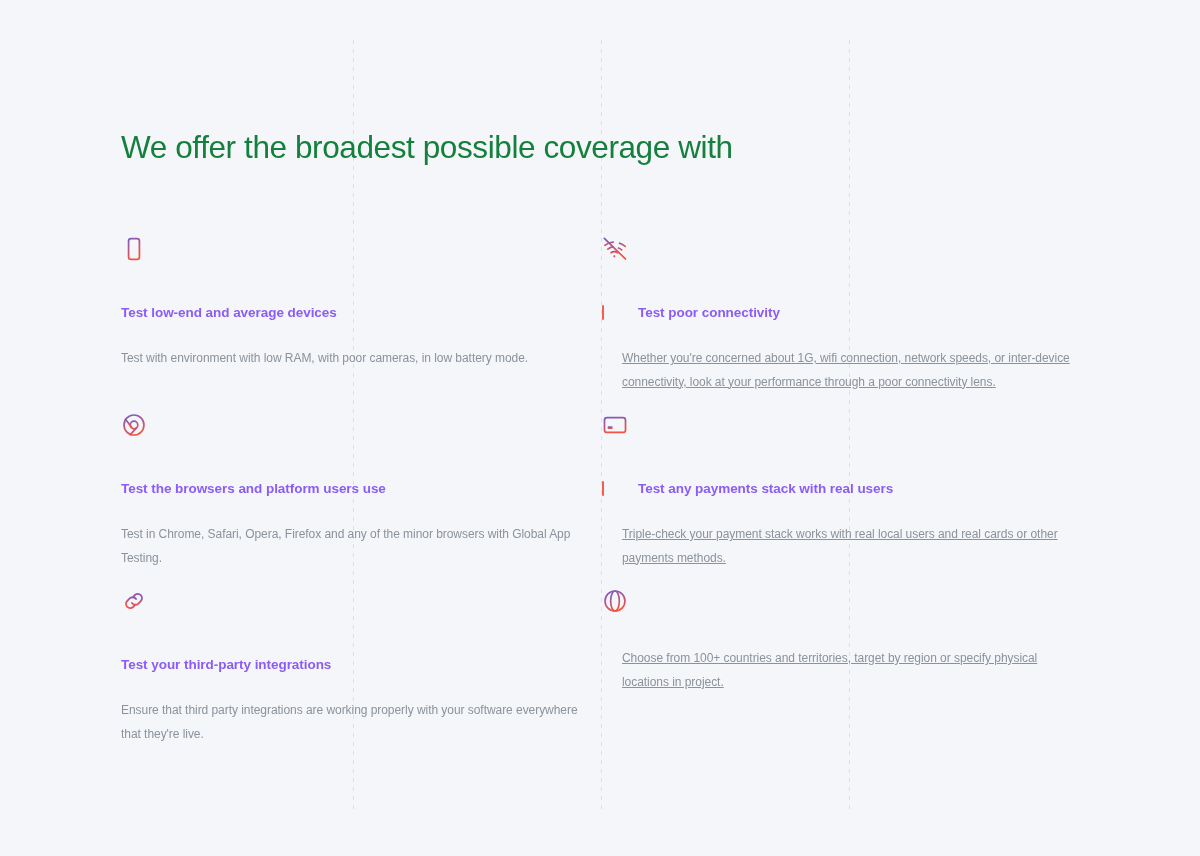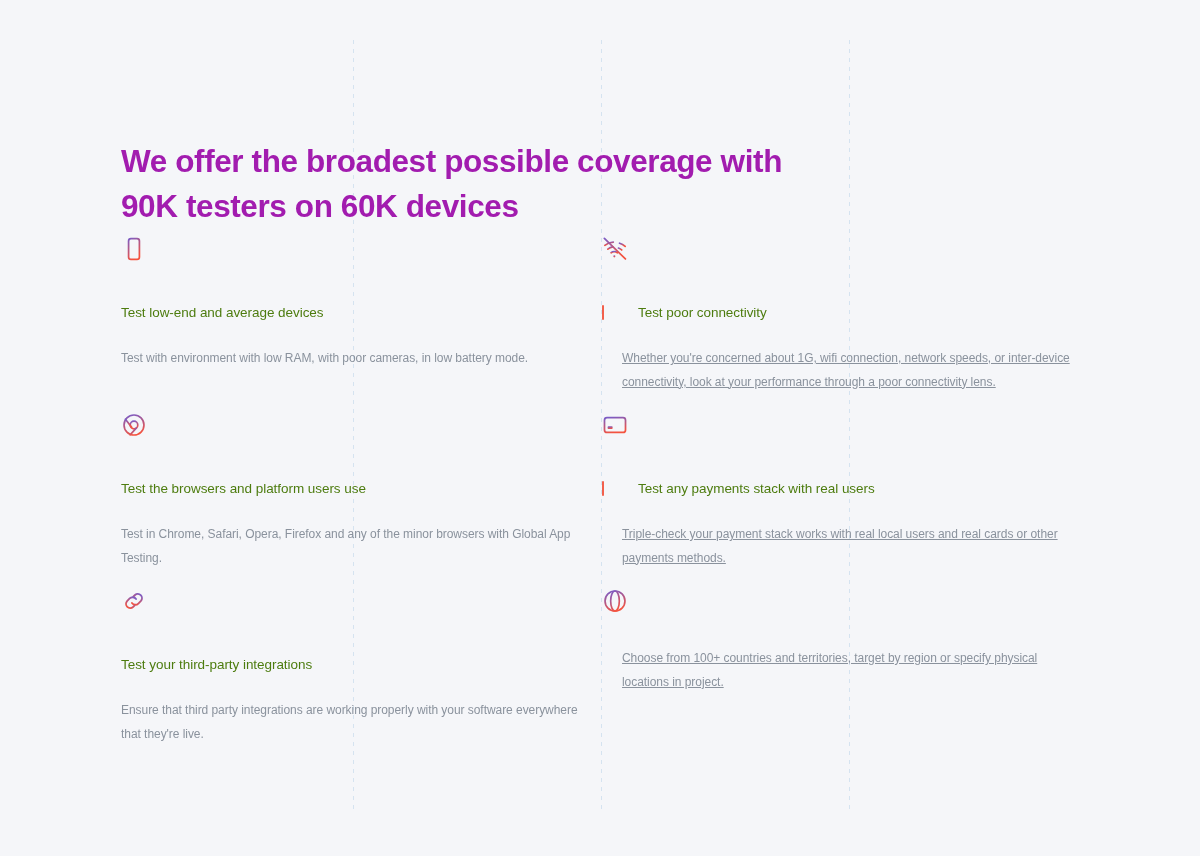--- a/index.html
+++ b/index.html
@@ -40,27 +40,27 @@
   .page {
     position: absolute;
     left: 0; top: 0;
     width: 1200px;
     height: 856px;
   }
 
   .headline {
     position: absolute;
     left: 121px;
-    top: 118px;
+    top: 104px;
     width: 760px;
     font-size: 31.5px;
     line-height: 45px;
-    font-weight: 700;
+    font-weight: 400;
     letter-spacing: -0.4px;
-    color: #a21caf;
+    color: #15803d;
   }
   .headline .line { display: block; white-space: pre; }
 
   .grid {
     position: absolute;
     left: 0;
     top: 236px;
     width: 1200px;
   }
   .row {
@@ -77,22 +77,22 @@
   .icon-wrap {
     height: 34px;
     display: block;
     position: relative;
   }
   .icon-wrap svg { display: block; }
 
   .feature-title {
     position: relative;
     font-size: 13.5px;
-    font-weight: 400;
-    color: #4d7c0f;
+    font-weight: 700;
+    color: #8b5cf6;
     letter-spacing: -0.05px;
     margin-top: 34px;
     line-height: 18px;
   }
   .cell.right .feature-title { padding-left: 36px; }
   .cell.left  .feature-title { padding-left: 0px; }
 
   .accent-bar {
     position: absolute;
     left: 0;
@@ -119,21 +119,20 @@
 <div class="page">
 
   <div class="guides">
     <div class="guide g1"></div>
     <div class="guide g2"></div>
     <div class="guide g3"></div>
   </div>
 
   <h1 class="headline">
     <span class="line">We offer the broadest possible coverage with</span>
-    <span class="line">90K testers on 60K devices</span>
   </h1>
 
   <div class="grid">
 
     <div class="row">
 
       <div class="cell left">
         <span class="icon-wrap">
           <svg width="26" height="26" viewBox="0 0 24 24" fill="none">
             <defs>

